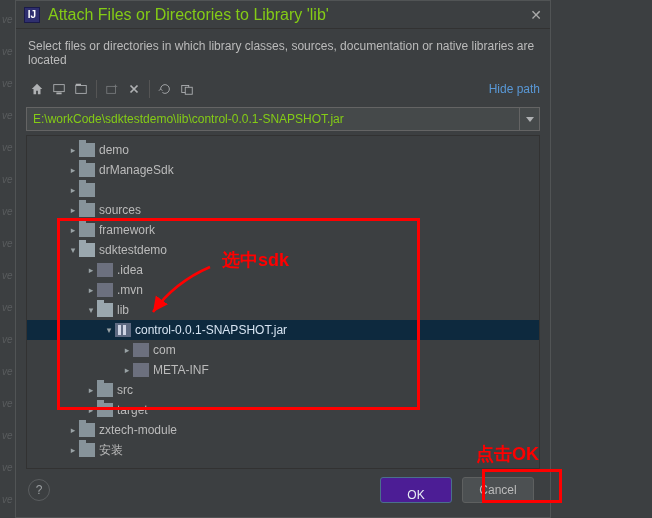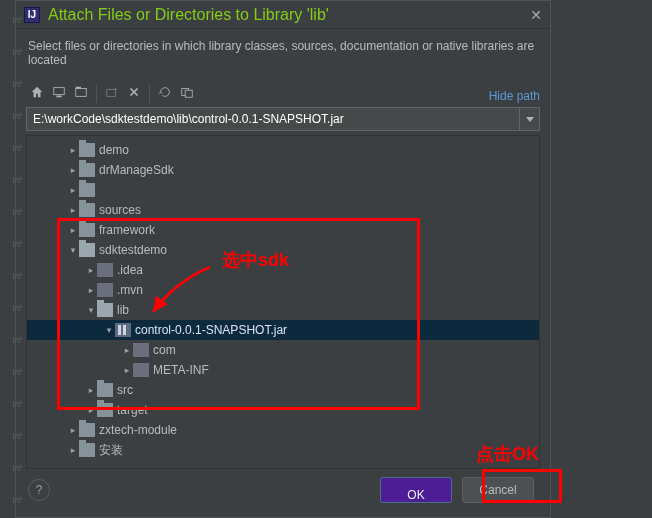--- a/index.html
+++ b/index.html
@@ -12,21 +12,21 @@
     height: 518px;
     overflow: hidden;
     position: relative;
   }
   .left-strip {
     position: absolute; left: 0; top: 0; width: 15px; height: 518px;
     background: #3c3f41;
     z-index: 1;
   }
   .left-strip .vc {
-    position: absolute; left: 12px; font-size: 10px; color: #5a5d5f; font-style: italic;
+    position: absolute; left: 2px; font-size: 10px; color: #5a5d5f; font-style: italic;
   }
   .dialog {
     position: absolute;
     left: 15px; top: 0;
     width: 536px; height: 518px;
     background: #3c3f41;
     border: 1px solid #515455;
     display: flex;
     flex-direction: column;
   }
@@ -44,42 +44,42 @@
   }
   .titlebar .title { flex: 1; color: #84cc16; font-size: 16px; }
   .titlebar .close { color: #aaaaaa; cursor: pointer; font-size: 14px; }
   .instruction {
     padding: 10px 12px 8px 12px;
     color: #bbbbbb;
     font-size: 12px;
   }
   .toolbar {
     height: 28px;
-    display: flex; align-items: flex-end;
+    display: flex; align-items: center;
     padding: 0 10px;
   }
   .tb-btn {
     width: 22px; height: 22px;
     display: flex; align-items: center; justify-content: center;
     color: #afb1b3; cursor: pointer;
     border-radius: 2px;
   }
   .tb-sep { width: 1px; height: 18px; background: #555; margin: 0 4px; }
   .toolbar .spacer { flex: 1; }
   .hide-path { color: #5998d6; cursor: pointer; font-size: 12px; }
   .path-row {
     display: flex; align-items: stretch;
     margin: 4px 10px 0 10px;
     height: 24px;
   }
   .path-input {
     flex: 1;
     background: #45494a;
     border: 1px solid #646464;
-    color: #ffffff;
+    color: #84cc16;
     padding: 0 6px;
     font-size: 12px;
     outline: none;
     font-family: inherit;
   }
   .path-dd {
     width: 20px;
     background: #45494a;
     border: 1px solid #646464;
     border-left: none;

